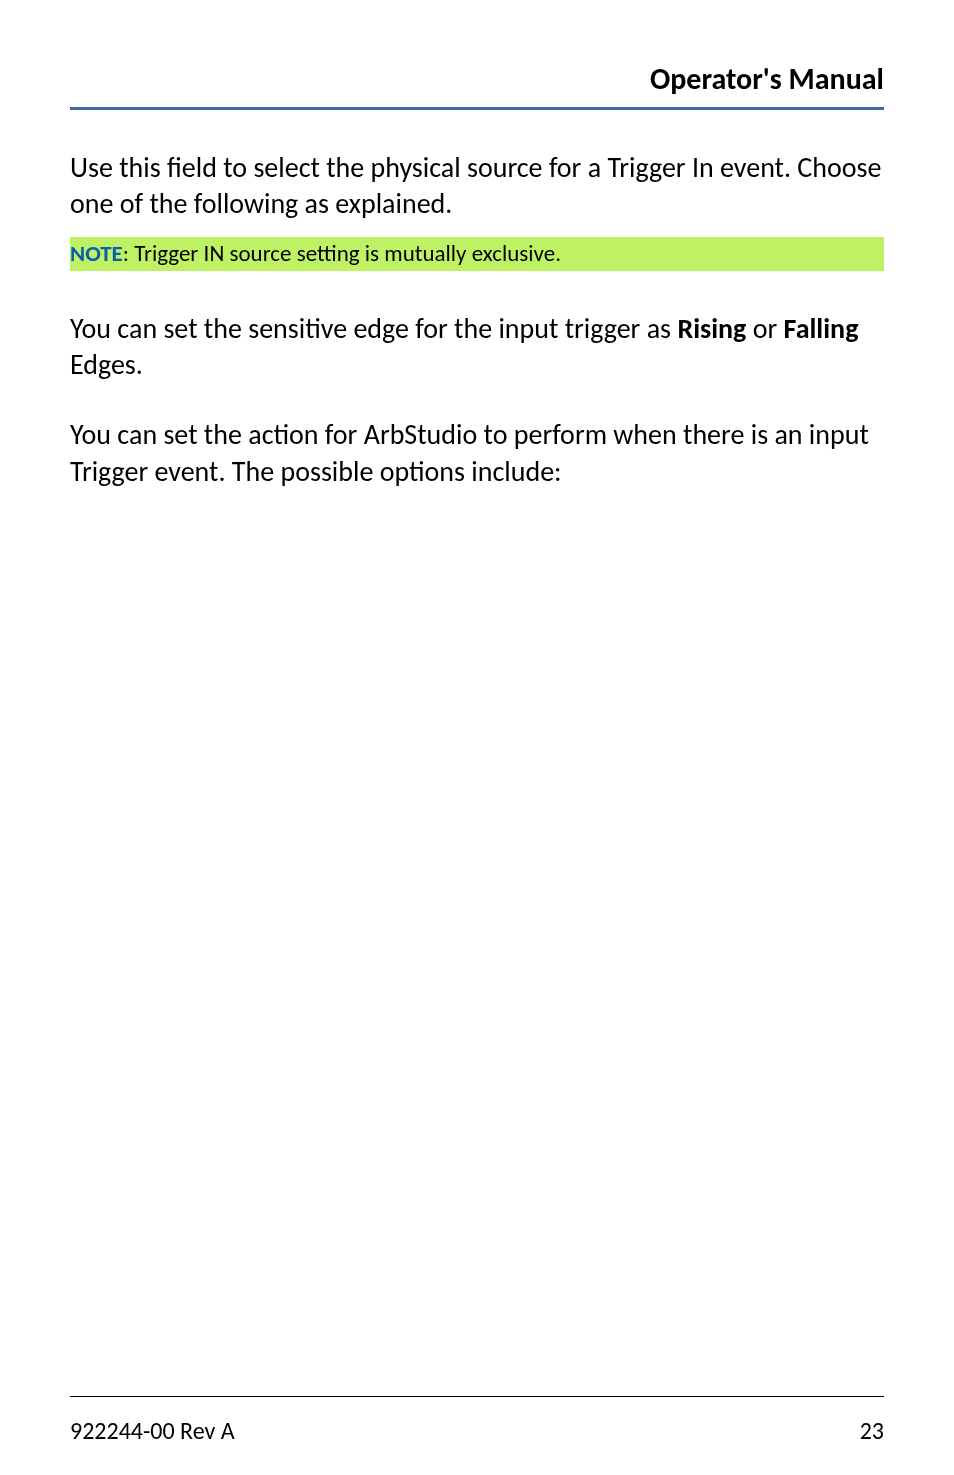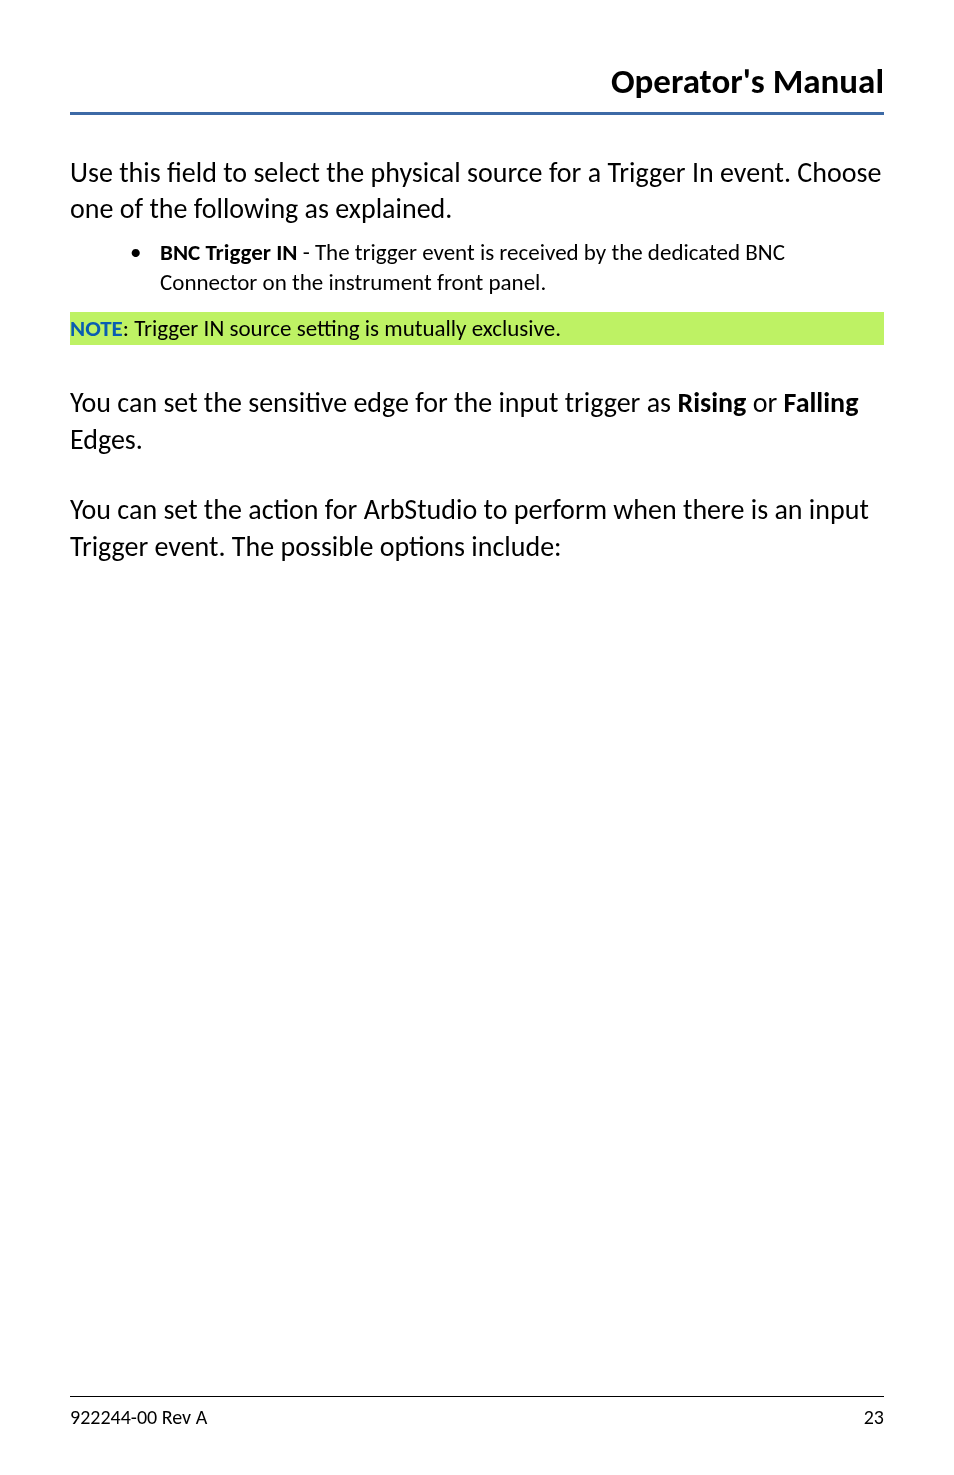--- a/index.html
+++ b/index.html
@@ -9,21 +9,21 @@
     font-family: "Calibri", "Segoe UI", Arial, sans-serif;
     color: #000000;
     position: relative;
     padding: 60px 70px 50px 70px;
   }
   .header {
     text-align: right;
     padding-bottom: 8px;
   }
   .header-title {
-    font-size: 35px;
+    font-size: 30px;
     font-weight: bold;
     color: #000;
   }
   .header-rule {
     height: 3px;
     background: #3d6aa6;
     margin-top: 2px;
     margin-bottom: 40px;
   }
   .para {
@@ -67,41 +67,38 @@
     left: 70px;
     right: 70px;
     bottom: 78px;
     height: 1px;
     background: #000;
   }
   .footer {
     position: absolute;
     left: 70px;
     right: 70px;
-    bottom: 46px;
+    bottom: 30px;
     display: flex;
     justify-content: space-between;
-    font-size: 20px;
+    font-size: 24px;
   }
   b { font-weight: bold; }
 </style>
 </head>
 <body>
 
 <div class="header">
   <span class="header-title">Operator's Manual</span>
 </div>
 <div class="header-rule"></div>
 
 <p class="para">Use this field to select the physical source for a Trigger In event. Choose one of the following as explained.</p>
 
 <ul class="bullets">
-  <li>
-    <b>BNC Trigger IN</b><span> - The trigger event is received by the dedicated BNC Connector on the instrument front panel.</span>
-  </li>
 </ul>
 
 <div class="note-box">
   <span class="note-label">NOTE</span><span>: Trigger IN source setting is mutually exclusive.</span>
 </div>
 
 <p class="para section-gap">
   <span>You can set the sensitive edge for the input trigger as </span><b>Rising</b><span> or  </span><b>Falling</b><span> Edges.</span>
 </p>
 

